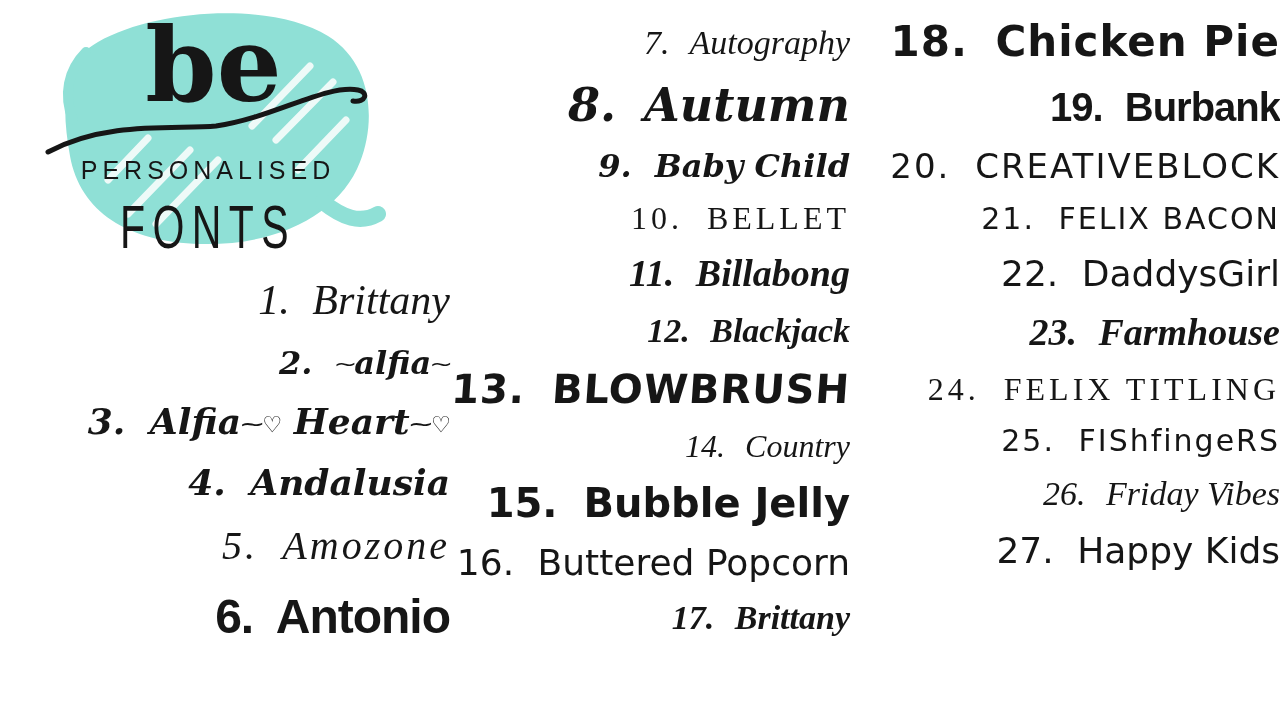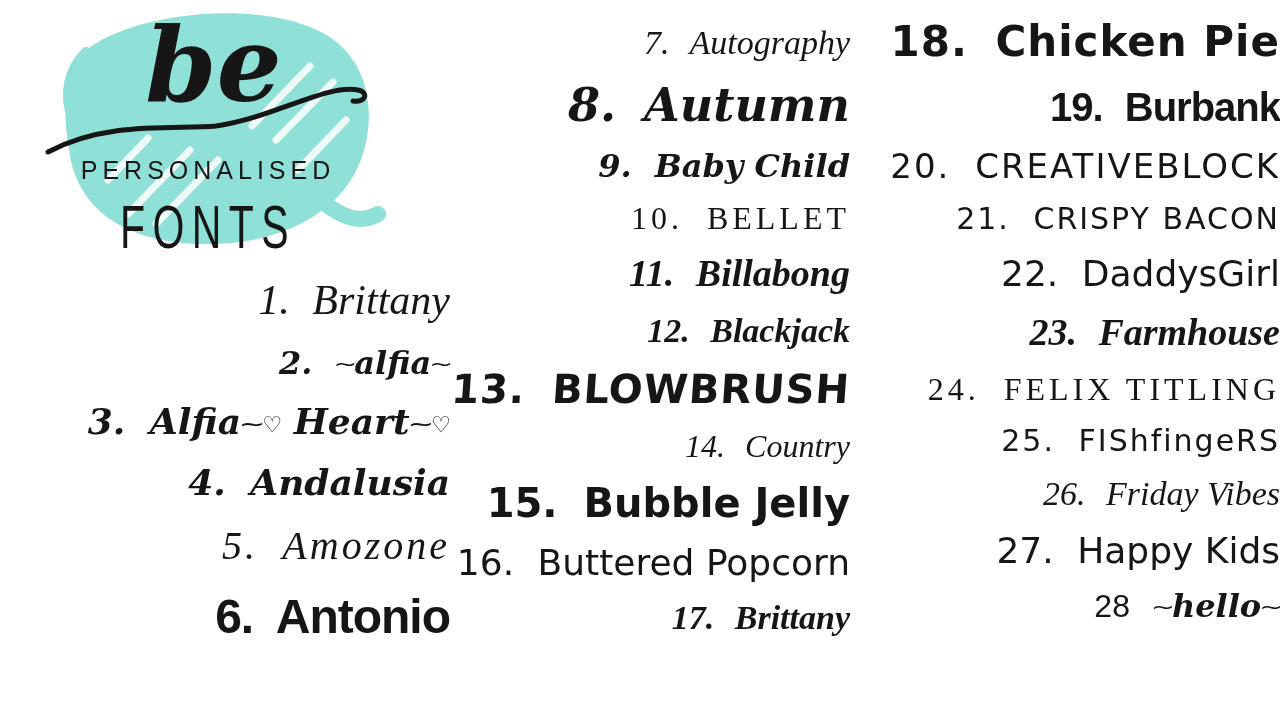--- a/index.html
+++ b/index.html
@@ -33,21 +33,21 @@
   .s-hand-lg  {font-family:"DejaVu Sans",sans-serif;font-weight:400;font-size:36px;}
   .s-hand-caps   {font-family:"DejaVu Sans",sans-serif;font-weight:400;font-size:30px;letter-spacing:2px;}
   .s-hand-caps-lg{font-family:"DejaVu Sans",sans-serif;font-weight:400;font-size:34px;letter-spacing:2px;}
   .s-hand-caps-xl{font-family:"DejaVu Sans",sans-serif;font-weight:700;font-size:42px;letter-spacing:1px;margin-left:24px;}
   .ns-thin{font-family:"Liberation Sans",sans-serif;font-style:normal;font-weight:400;}
   .swash{font-family:"DejaVu Sans",sans-serif;font-style:normal;font-weight:400;font-size:0.62em;vertical-align:middle;letter-spacing:-1px;}
   
   .logo{position:relative;width:360px;height:262px;}
   .logo svg{position:absolute;left:0;top:0;}
   .be{position:absolute;left:50%;top:14px;transform:translateX(-46%);
-      font-family:"DejaVu Serif",serif;font-style:italic;font-weight:600;font-size:102px;line-height:1;text-align:center;}
+      font-family:"DejaVu Serif",serif;font-weight:600;font-size:102px;line-height:1;text-align:center;}
   .personalised{position:absolute;left:50%;top:156px;transform:translateX(-50%);
       font-family:"Liberation Sans",sans-serif;font-weight:400;font-size:25px;letter-spacing:5px;}
   .fonts{position:absolute;left:50%;top:192px;transform:translateX(-50%) scale(0.82,1.22);
       transform-origin:center top;font-family:"Liberation Sans",sans-serif;font-weight:400;font-size:50px;letter-spacing:9px;}
 </style>
 </head>
 <body>
 
 <div class="sheet">
 
@@ -177,21 +177,21 @@
     <span class="name">Burbank</span>
   </div>
 
   <div class="item s-hand-caps-lg">
     <span class="num">20.</span>
     <span class="name">CREATIVEBLOCK</span>
   </div>
 
   <div class="item s-hand-caps">
     <span class="num">21.</span>
-    <span class="name">CRISPY BACON</span>
+    <span class="name">FELIX BACON</span>
   </div>
 
   <div class="item s-hand-lg">
     <span class="num">22.</span>
     <span class="name">DaddysGirl</span>
   </div>
 
   <div class="item s-script-casual-lg">
     <span class="num">23.</span>
     <span class="name">Farmhouse</span>
@@ -210,20 +210,16 @@
   <div class="item s-script-light">
     <span class="num">26.</span>
     <span class="name">Friday Vibes</span>
   </div>
 
   <div class="item s-hand-lg">
     <span class="num">27.</span>
     <span class="name">Happy Kids</span>
   </div>
 
-  <div class="item s-script-bold-lg">
-    <span class="num ns-thin">28</span>
-    <span class="name"><span class="swash">⁓</span><span class="nm">hello</span><span class="swash">⁓</span></span>
-  </div>
 </div>
   </div>
 
 </div>
 
 </body></html>

